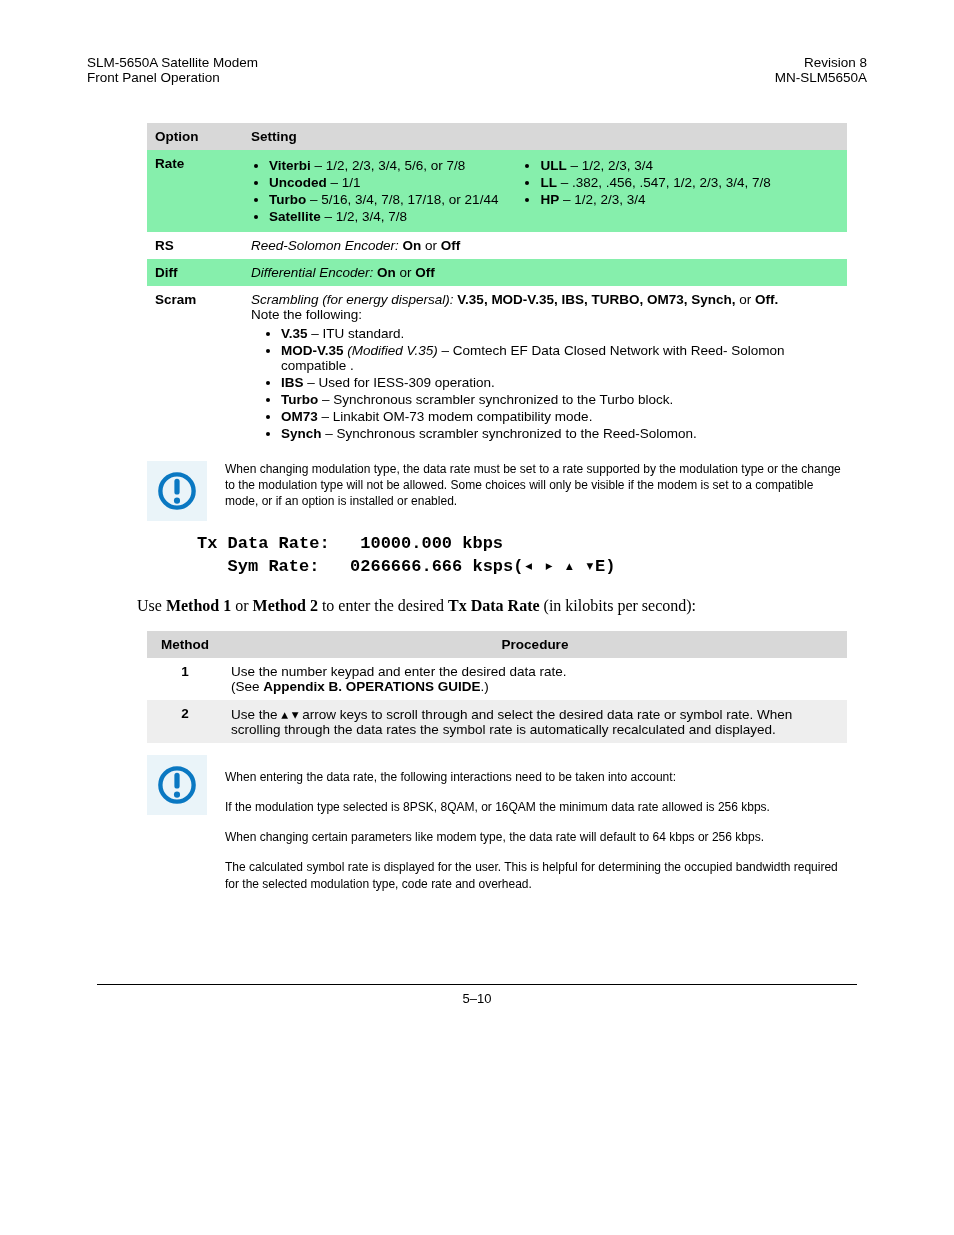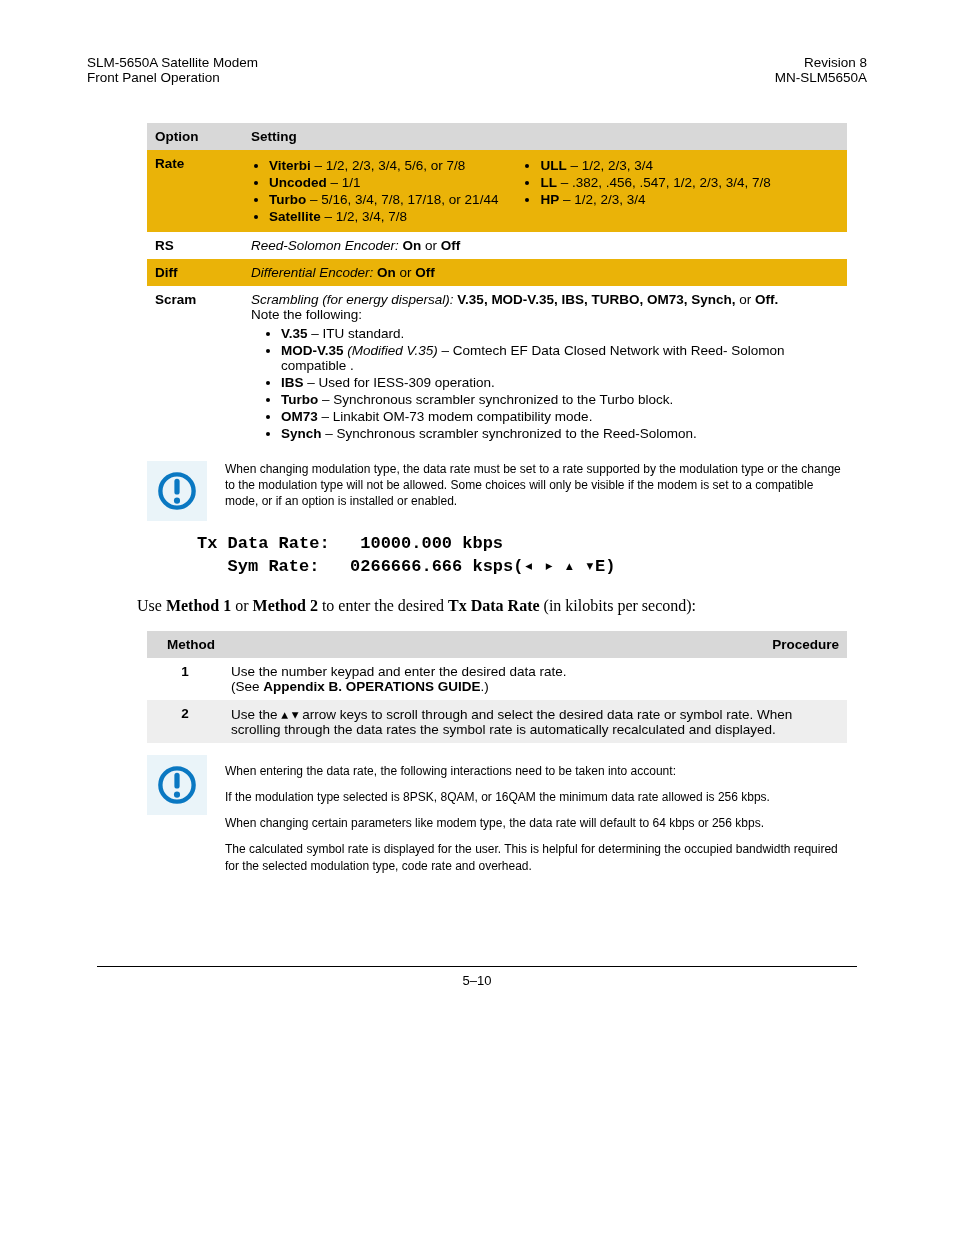--- a/index.html
+++ b/index.html
@@ -33,39 +33,39 @@
   table.opt th {
     background: #d8d8d8;
     text-align: left;
     font-weight: bold;
     padding: 6px 8px;
   }
   table.opt td {
     padding: 6px 8px;
     vertical-align: top;
   }
-  table.opt tr.shade td { background: #eab308; }
+  table.opt tr.shade td { background: #86efac; }
   table.opt td.lbl { font-weight: bold; width: 80px; }
 
   .rate-cols { display: flex; gap: 24px; }
   .rate-cols ul { margin: 0; padding-left: 18px; }
   .rate-cols li { margin: 2px 0; }
 
   .scram-list { margin: 4px 0 0 30px; padding: 0; }
   .scram-list li { margin: 2px 0; }
 
   .note-row { display: flex; margin: 12px 0 12px 60px; width: 700px; align-items: flex-start; }
   .note-icon {
     width: 60px; height: 60px; flex-shrink: 0;
     background: #eaf4f9; display:flex; align-items:center; justify-content:center;
     margin-right: 18px;
   }
   .note-icon svg { width: 42px; height: 42px; }
   .note-text { flex: 1; font-size: 12px; line-height: 1.35; }
-  .note-text p { margin: 8px 0 10px; }
+  .note-text p { margin: 14px 0 10px; }
 
   h2.section {
     font-family: Arial, sans-serif;
     font-style: italic;
     font-weight: bold;
     font-size: 20px;
     margin: 28px 0 8px 50px;
   }
 
   .lcd {
@@ -84,21 +84,21 @@
   }
 
   table.method {
     width: 700px;
     margin-left: 60px;
     border-collapse: collapse;
     font-size: 13.5px;
   }
   table.method th {
     background: #d8d8d8;
-    text-align: right;
+    text-align: center;
     font-weight: bold;
     padding: 6px 8px;
   }
   table.method td {
     padding: 6px 8px;
     vertical-align: top;
   }
   table.method tr.shade td { background: #eeeeee; }
   table.method td.num { font-weight: bold; text-align: center; width: 60px; }
 

